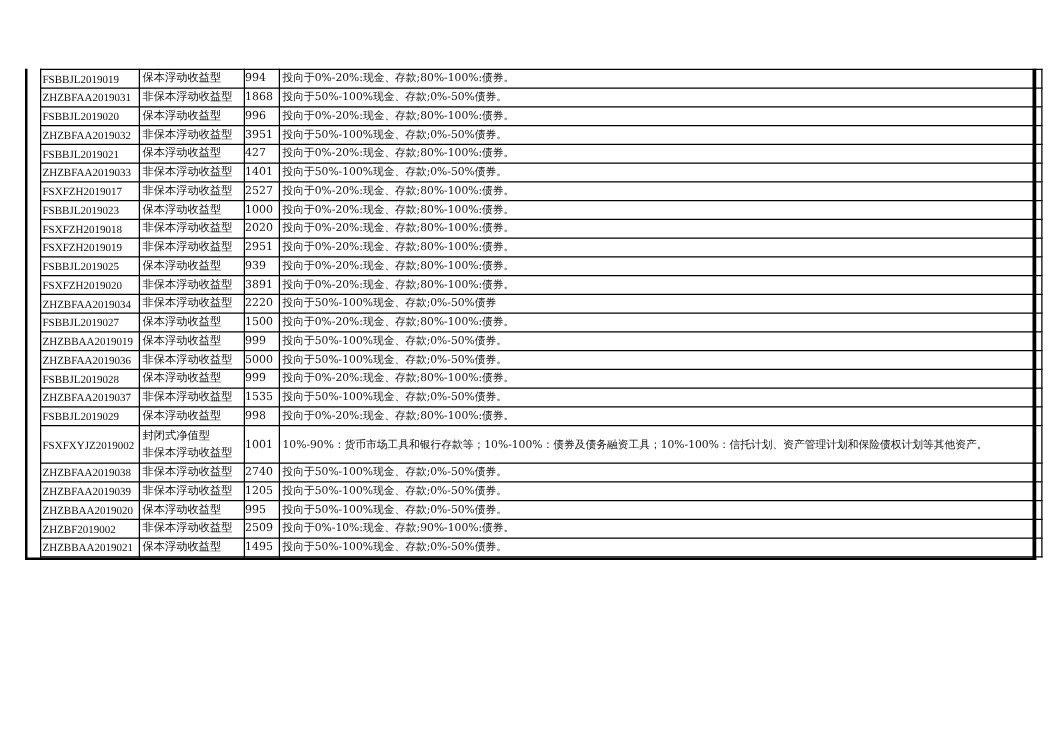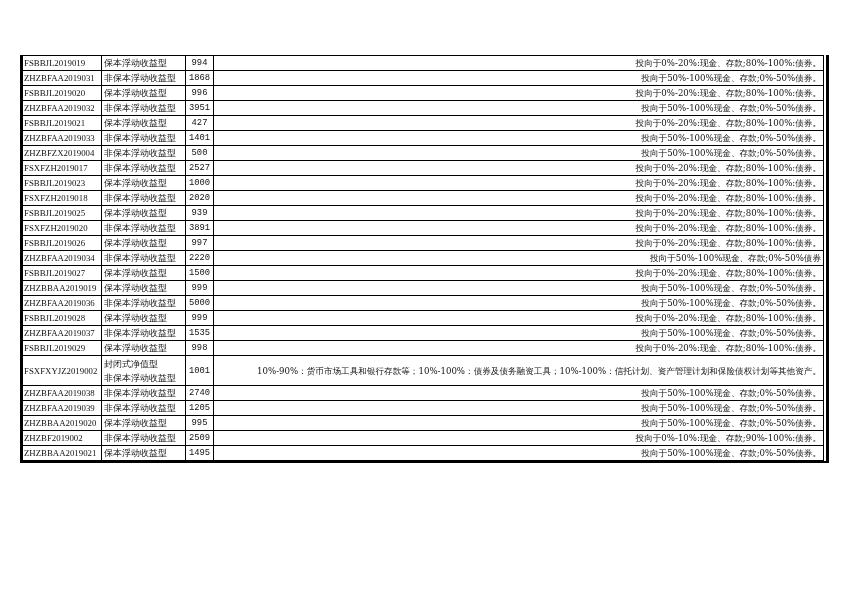--- a/index.html
+++ b/index.html
@@ -1,26 +1,26 @@
 <!DOCTYPE html>
 <html><head>
 <meta charset="utf-8">
 <style>
   html, body { margin: 0; padding: 0; background: #ffffff; }
   body { width: 842px; height: 595px; position: relative; overflow: hidden;
          font-family: "DejaVu Serif", "Liberation Serif", serif; color: #111; }
   .sheet { position: absolute; left: 20px; top: 55px; width: 804px;
            border-right: 3px solid #000; border-left: 2px solid #000; border-bottom: 2px solid #000; }
-  table { border-collapse: collapse; width: 802px; table-layout: fixed; }
+  table { border-collapse: collapse; width: 802px; table-layout: fixed; margin-left: 10px; }
   td { border: 1px solid #000; padding: 0 2px; height: 14px; line-height: 14px;
        font-size: 8.6px; white-space: nowrap; overflow: hidden; vertical-align: middle; }
   td.code { width: 75px; font-family: "Liberation Serif", "DejaVu Serif", serif; font-size: 8.8px; padding-left: 1px; }
   td.type { width: 80px; font-size: 9px; }
-  td.num { width: 24px; text-align: center; font-size: 8.8px; padding: 0; font-family: Liberation Mono, monospace; }
-  td.desc { font-size: 8.6px; text-align: right; }
+  td.num { width: 24px; text-align: left; font-size: 8.8px; padding: 0; }
+  td.desc { font-size: 8.6px; }
   tr.tall td { height: 29px; line-height: 14px; }
   tr.tall td.type { white-space: normal; }
   .type-line { display: block; }
 </style>
 </head>
 <body>
 
 <div class="sheet">
   <table>
     <colgroup>
@@ -72,28 +72,20 @@
   </tr>
         <tr>
     <td class="code">ZHZBFAA2019033</td>
     <td class="type">
             <span class="type-line">非保本浮动收益型</span>
           </td>
     <td class="num">1401</td>
     <td class="desc">投向于50%-100%现金、存款;0%-50%债券。</td>
   </tr>
         <tr>
-    <td class="code">ZHZBFZX2019004</td>
-    <td class="type">
-            <span class="type-line">非保本浮动收益型</span>
-          </td>
-    <td class="num">500</td>
-    <td class="desc">投向于50%-100%现金、存款;0%-50%债券。</td>
-  </tr>
-        <tr>
     <td class="code">FSXFZH2019017</td>
     <td class="type">
             <span class="type-line">非保本浮动收益型</span>
           </td>
     <td class="num">2527</td>
     <td class="desc">投向于0%-20%:现金、存款;80%-100%:债券。</td>
   </tr>
         <tr>
     <td class="code">FSBBJL2019023</td>
     <td class="type">
@@ -104,41 +96,41 @@
   </tr>
         <tr>
     <td class="code">FSXFZH2019018</td>
     <td class="type">
             <span class="type-line">非保本浮动收益型</span>
           </td>
     <td class="num">2020</td>
     <td class="desc">投向于0%-20%:现金、存款;80%-100%:债券。</td>
   </tr>
         <tr>
+    <td class="code">FSXFZH2019019</td>
+    <td class="type">
+            <span class="type-line">非保本浮动收益型</span>
+          </td>
+    <td class="num">2951</td>
+    <td class="desc">投向于0%-20%:现金、存款;80%-100%:债券。</td>
+  </tr>
+        <tr>
     <td class="code">FSBBJL2019025</td>
     <td class="type">
             <span class="type-line">保本浮动收益型</span>
           </td>
     <td class="num">939</td>
     <td class="desc">投向于0%-20%:现金、存款;80%-100%:债券。</td>
   </tr>
         <tr>
     <td class="code">FSXFZH2019020</td>
     <td class="type">
             <span class="type-line">非保本浮动收益型</span>
           </td>
     <td class="num">3891</td>
-    <td class="desc">投向于0%-20%:现金、存款;80%-100%:债券。</td>
-  </tr>
-        <tr>
-    <td class="code">FSBBJL2019026</td>
-    <td class="type">
-            <span class="type-line">保本浮动收益型</span>
-          </td>
-    <td class="num">997</td>
     <td class="desc">投向于0%-20%:现金、存款;80%-100%:债券。</td>
   </tr>
         <tr>
     <td class="code">ZHZBFAA2019034</td>
     <td class="type">
             <span class="type-line">非保本浮动收益型</span>
           </td>
     <td class="num">2220</td>
     <td class="desc">投向于50%-100%现金、存款;0%-50%债券</td>
   </tr>

